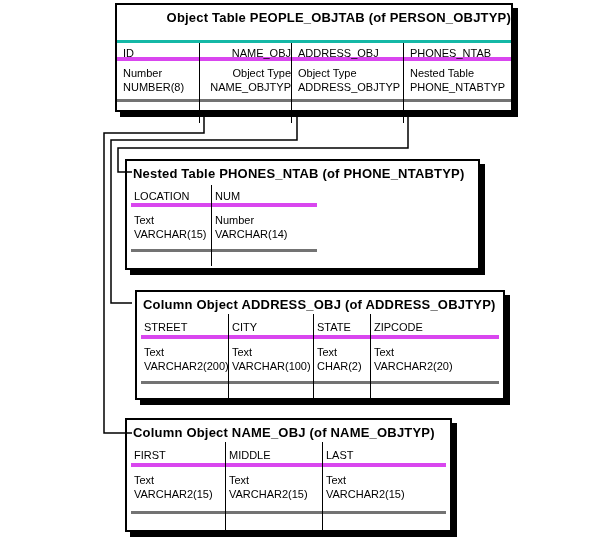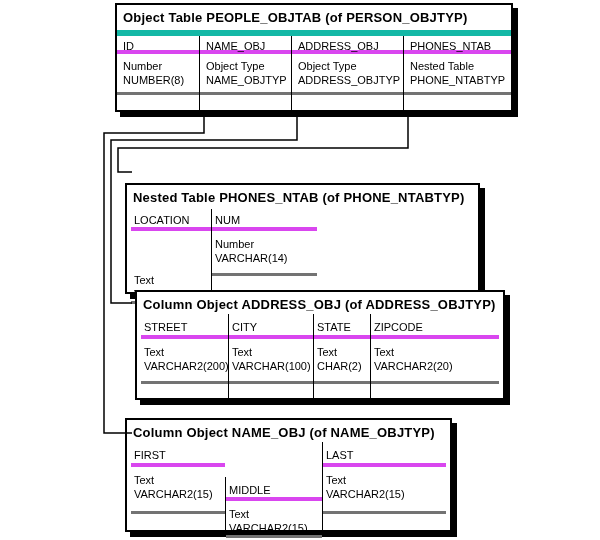--- a/index.html
+++ b/index.html
@@ -47,39 +47,39 @@
     line-height: 14px;
     white-space: nowrap;
   }
   .cell-h { border-bottom: 4px solid #d946ef; }
   .cell-d { border-bottom: 3px solid #737373; }
   .cell-k { flex: 1 1 auto; }
   .spacer { flex: 1 1 auto; }
 
   
   #t1 { left: 115px; top: 3px; width: 398px; height: 109px; }
-  #t1 .tbox-title { height: 31px; border-bottom: 6px solid #14b8a6; }
+  #t1 .tbox-title { height: 38px; border-bottom: 3px solid #14b8a6; text-align: right; }
   #t1 .grid { height: 80px; }
   #t1 .cell { padding-left: 6px; }
   #t1 .cell-h { height: 18px; padding-top: 3px; }
   #t1 .cell-d { height: 41px; padding-top: 5px; }
   #t1 .cell-k { padding-top: 4px; }
   #t1 .c0 { width: 82px; }
-  #t1 .c1 { width: 92px; }
+  #t1 .c1 { width: 92px; text-align: right; }
   #t1 .c2 { width: 112px; }
   #t1 .c3 { flex: 1 1 auto; }
 
   
-  #t2 { left: 125px; top: 159px; width: 355px; height: 111px; margin-top: 24px; }
+  #t2 { left: 125px; top: 159px; width: 355px; height: 111px; }
   #t2 .tbox-title { height: 24px; }
   #t2 .grid { margin-left: 4px; width: 186px; height: 81px; }
   #t2 .cell { padding-left: 3px; }
   #t2 .cell-h { height: 22px; padding-top: 4px; }
   #t2 .cell-d { height: 45px; padding-top: 6px; }
-  #t2 .c0 { width: 80px; gap: 36px; }
+  #t2 .c0 { width: 80px; }
   #t2 .c1 { flex: 1 1 auto; }
 
   
   #t3 { left: 135px; top: 290px; width: 370px; height: 110px; }
   #t3 .tbox-title { height: 22px; }
   #t3 .grid { margin: 0 4px; height: 84px; }
   #t3 .cell { padding-left: 3px; }
   #t3 .cell-h { height: 25px; padding-top: 6px; }
   #t3 .cell-d { height: 45px; padding-top: 6px; }
   #t3 .c0 { width: 87px; }
@@ -88,21 +88,21 @@
   #t3 .c3 { flex: 1 1 auto; }
 
   
   #t4 { left: 125px; top: 418px; width: 327px; height: 114px; }
   #t4 .tbox-title { height: 22px; }
   #t4 .grid { margin: 0 4px; height: 88px; }
   #t4 .cell { padding-left: 3px; }
   #t4 .cell-h { height: 25px; padding-top: 6px; }
   #t4 .cell-d { height: 47px; padding-top: 6px; }
   #t4 .c0 { width: 94px; }
-  #t4 .c1 { width: 97px; margin-top: 35px; }
+  #t4 .c1 { width: 97px; }
   #t4 .c2 { flex: 1 1 auto; }
 
   #connector-layer {
     position: absolute;
     left: 0; top: 0;
     width: 600px;
     height: 540px;
     z-index: 10;
     pointer-events: none;
   }

